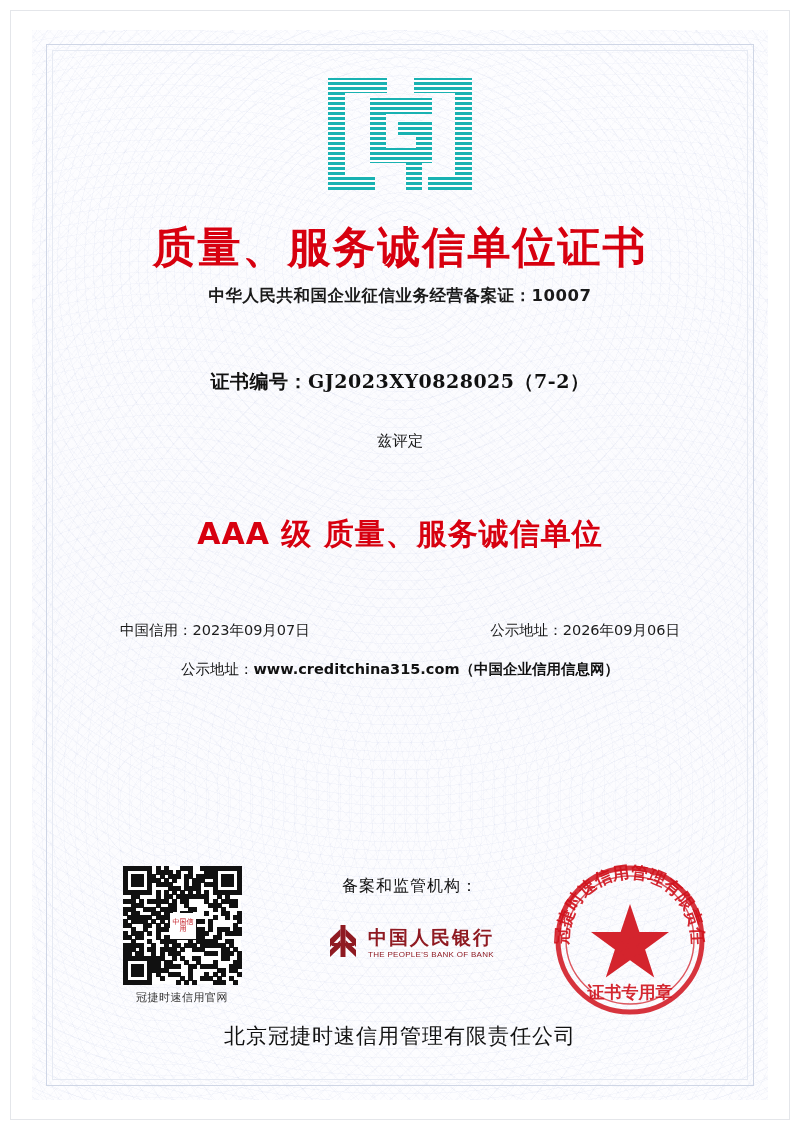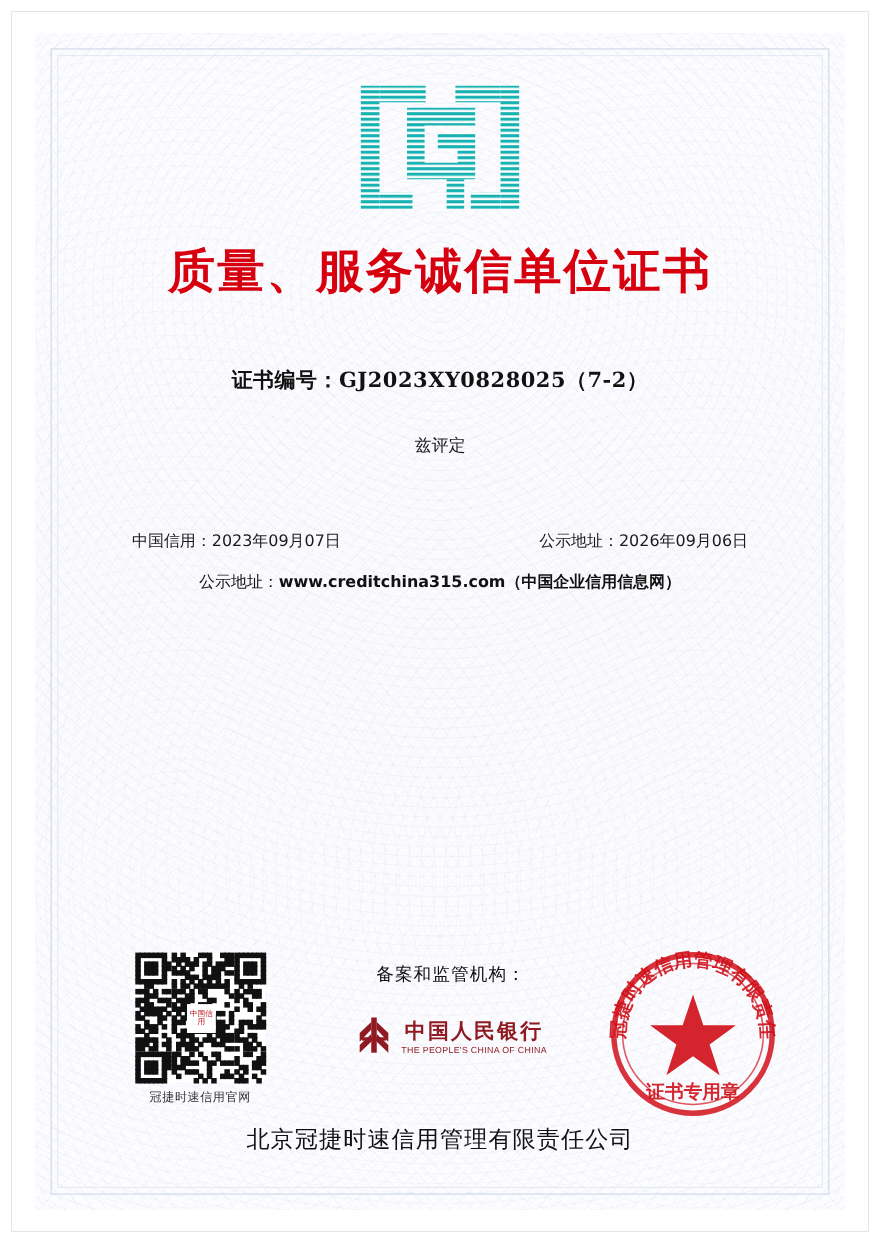--- a/index.html
+++ b/index.html
@@ -315,26 +315,28 @@
 
         <rect x="96" y="91" width="16" height="27" fill="url(#strp)"></rect>
 
         <rect x="35" y="103" width="30" height="15" fill="url(#strp)"></rect>
 
         <rect x="118" y="103" width="27" height="15" fill="url(#strp)"></rect>
       </svg>
     </div>
 
     <div class="main-title">质量、服务诚信单位证书</div>
+    <div class="sub-title">中华人民共和国企业征信业务经营备案证：10007</div>
 
     <div class="cert-no">证书编号：GJ2023XY0828025（7-2）</div>
 
     <div class="hereby">兹评定</div>
 
 
+    <div class="award">AAA 级 质量、服务诚信单位</div>
 
     <div class="dates-row">
       <div>中国信用：2023年09月07日</div>
       <div>公示地址：2026年09月06日</div>
     </div>
 
     <div class="url-block">
       <div class="url-line-1">
         <span class="url-label">公示地址：</span><span class="url-bold">www.creditchina315.com</span><span>（中国企业信用信息网）</span>
       </div>
@@ -816,21 +818,21 @@
               <path d="M14.5 6 L4 16 L4 24 L14.5 13 Z"></path>
               <path d="M19.5 6 L30 16 L30 24 L19.5 13 Z"></path>
               <path d="M14.5 17 L4 27 L4 34 L14.5 24 Z"></path>
               <path d="M19.5 17 L30 27 L30 34 L19.5 24 Z"></path>
               <rect x="6" y="20" width="22" height="3"></rect>
             </g>
           </svg>
         </span>
         <span>
           <div class="pbc-text-cn">中国人民银行</div>
-          <div class="pbc-text-en">THE PEOPLE'S CHINA OF CHINA</div>
+          <div class="pbc-text-en">THE PEOPLE'S BANK OF BANK</div>
         </span>
       </div>
     </div>
 
     <div class="seal">
       <svg width="168" height="168" viewBox="0 0 168 168" xmlns="http://www.w3.org/2000/svg">
         <defs>
           <path id="sealArc" d="M 22,84 A 62,62 0 1 1 146,84"></path>
         </defs>
         <circle cx="84" cy="84" r="72" fill="none" stroke="#d0111b" stroke-width="5" opacity="0.85"></circle>

